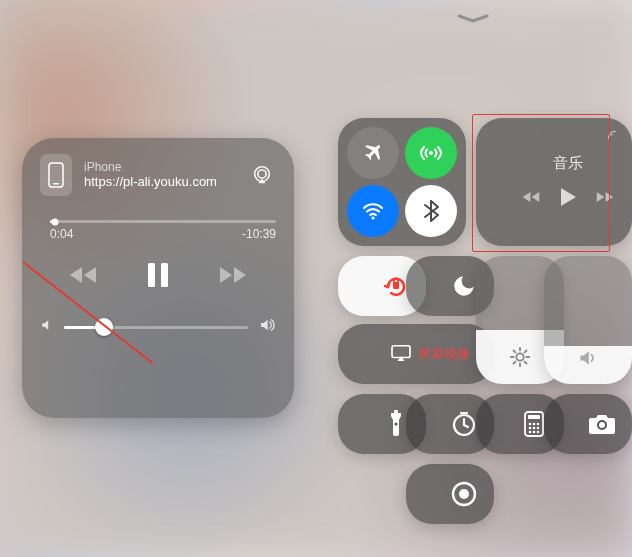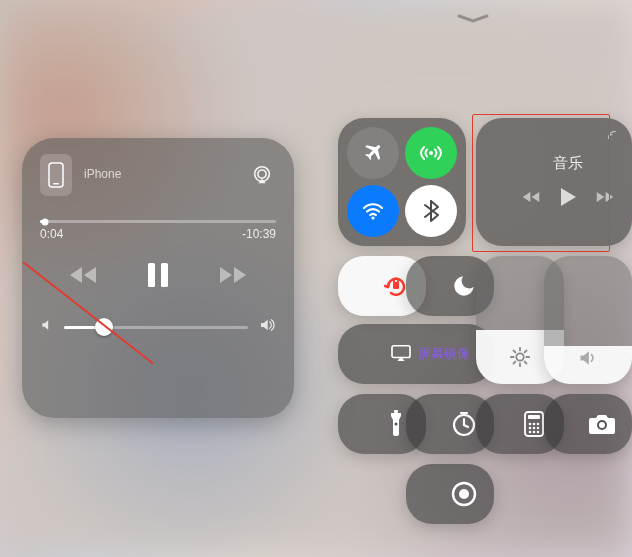--- a/index.html
+++ b/index.html
@@ -37,21 +37,21 @@
   .mp-device{
     width:32px;height:42px;border-radius:7px;
     background:rgba(255,255,255,0.18);
     display:flex;align-items:center;justify-content:center;
   }
   .mp-device svg{display:block;}
   .mp-meta{flex:1;min-width:0;}
   .mp-device-label{font-size:12px;color:rgba(255,255,255,0.7);line-height:1.1;}
   .mp-url{font-size:13px;color:#fff;white-space:nowrap;overflow:hidden;text-overflow:clip;}
   .mp-airplay{width:28px;height:28px;display:flex;align-items:center;justify-content:center;opacity:0.9;}
-  .mp-scrub{margin-top:24px;}
+  .mp-scrub{margin-top:24px;margin-left:10px;}
   .mp-track{height:3px;border-radius:2px;background:rgba(255,255,255,0.35);position:relative;}
   .mp-track .fill{position:absolute;left:0;top:0;bottom:0;width:2%;background:#fff;border-radius:2px;}
   .mp-track .thumb{position:absolute;left:2%;top:50%;transform:translate(-50%,-50%);width:7px;height:7px;border-radius:50%;background:#fff;}
   .mp-times{display:flex;justify-content:space-between;font-size:12px;color:rgba(255,255,255,0.85);margin-top:4px;}
   .mp-controls{display:flex;align-items:center;justify-content:space-between;margin:20px 28px 0 28px;}
   .mp-controls .ctrl{display:flex;align-items:center;justify-content:center;opacity:0.7;}
   .mp-controls .ctrl.main{opacity:1;}
   .mp-vol{display:flex;align-items:center;gap:10px;margin-top:28px;}
   .mp-vol .track{flex:1;height:3px;background:rgba(255,255,255,0.35);border-radius:2px;position:relative;}
   .mp-vol .track .fill{position:absolute;left:0;top:0;bottom:0;width:22%;background:#fff;border-radius:2px;}
@@ -68,21 +68,21 @@
   .circle-btn{width:52px;height:52px;border-radius:50%;display:flex;align-items:center;justify-content:center;}
   .circle-btn svg{display:block;}
   .quad{left:0;top:0;width:128px;height:128px;display:grid;grid-template-columns:1fr 1fr;grid-template-rows:1fr 1fr;place-items:center;padding:6px;box-sizing:border-box;}
   .music{left:138px;top:0;width:128px;height:128px;color:rgba(255,255,255,0.85);display:flex;flex-direction:column;align-items:center;justify-content:center;gap:14px;}
   .music .title{font-size:15px;}
   .music .ctrls{display:flex;align-items:center;gap:18px;opacity:0.75;}
   .music .cast{position:absolute;top:8px;right:10px;opacity:0.55;}
   .red-box{position:absolute;border:1px solid #e33b2f;pointer-events:none;border-radius:2px;}
   .lock   {left:0;  top:138px;width:60px;height:60px;}
   .dnd    {left:68px;top:138px;width:60px;height:60px;}
-  .mirror {left:0;  top:206px;width:128px;height:60px;color:#8b5cf6;font-size:13px;display:flex;align-items:center;justify-content:center;gap:6px;}
+  .mirror {left:0;  top:206px;width:128px;height:60px;color:#ef4444;font-size:13px;display:flex;align-items:center;justify-content:center;gap:6px;}
   .bright {left:138px;top:138px;width:60px;height:128px;background:rgba(100,100,100,0.45);overflow:hidden;}
   .bright .fill{position:absolute;left:0;right:0;bottom:0;height:42%;background:rgba(255,255,255,0.92);}
   .bright .ico{position:absolute;left:50%;bottom:12px;transform:translateX(-50%);}
   .vol    {left:206px;top:138px;width:60px;height:128px;background:rgba(100,100,100,0.45);overflow:hidden;}
   .vol .fill{position:absolute;left:0;right:0;bottom:0;height:30%;background:rgba(255,255,255,0.92);}
   .vol .ico{position:absolute;left:50%;bottom:12px;transform:translateX(-50%);opacity:0.7;}
   .flash  {left:0;  top:276px;width:60px;height:60px;}
   .timer  {left:68px;top:276px;width:60px;height:60px;}
   .calc   {left:138px;top:276px;width:60px;height:60px;}
   .camera {left:206px;top:276px;width:60px;height:60px;}
@@ -96,20 +96,21 @@
 <div class="media-panel">
   <div class="mp-top">
     <div class="mp-device">
       <svg width="16" height="26" viewBox="0 0 16 26">
           <rect x="1" y="1" width="14" height="24" rx="3" fill="none" stroke="#fff" stroke-width="1.5"></rect>
           <rect x="5" y="21" width="6" height="1.5" rx="0.75" fill="#fff"></rect>
         </svg>
     </div>
     <div class="mp-meta">
       <div class="mp-device-label">iPhone</div>
+      <div class="mp-url">https://pl-ali.youku.com</div>
     </div>
     <div class="mp-airplay">
       <svg width="22" height="22" viewBox="0 0 24 24" fill="none" stroke="#fff" stroke-width="1.8">
           <circle cx="12" cy="11" r="8"></circle>
           <circle cx="12" cy="11" r="4.5"></circle>
           <path d="M8 21l4-5 4 5z" fill="#fff" stroke="none"></path>
         </svg>
     </div>
   </div>
 

